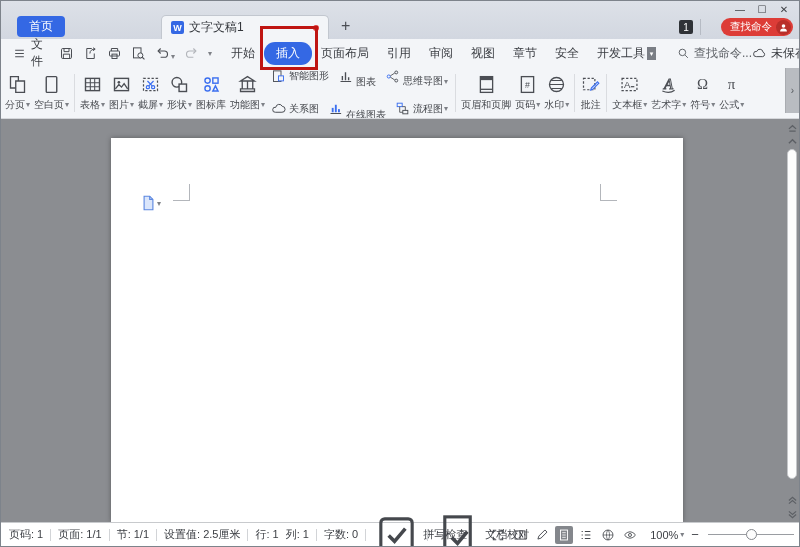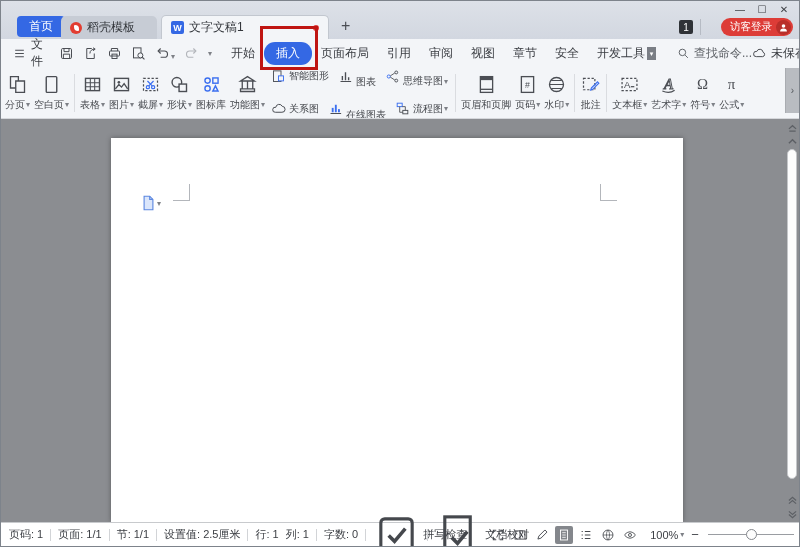--- a/index.html
+++ b/index.html
@@ -107,34 +107,30 @@
 </head>
 <body>
 
 <div class="band titlebar">
   <div class="win-controls">
     <span class="win-btn">—</span>
     <span class="win-btn">☐</span>
     <span class="win-btn">✕</span>
   </div>
   <div class="home-btn">首页</div>
-  <div class="tab tab-docer">
-    <span class="docer-ic"></span>
-    <span>稻壳模板</span>
-  </div>
   <div class="tab tab-active">
     <span class="wps-ic">W</span>
     <span>文字文稿1</span>
     <span class="mod-dot"></span>
   </div>
   <div class="newtab">+</div>
   <div class="badge">1</div>
   <div class="tb-sep"></div>
   <div class="login-btn">
-    <span>访客登录</span>
+    <span>查找命令</span>
     <span class="avatar">
       <svg width="9" height="9" viewBox="0 0 10 10">
           <circle cx="5" cy="3.4" r="2" fill="#fff"></circle>
           <path d="M1.2 9.5a3.8 3.3 0 0 1 7.6 0z" fill="#fff"></path>
         </svg>
     </span>
   </div>
 </div>
 
 <div class="band menubar">

